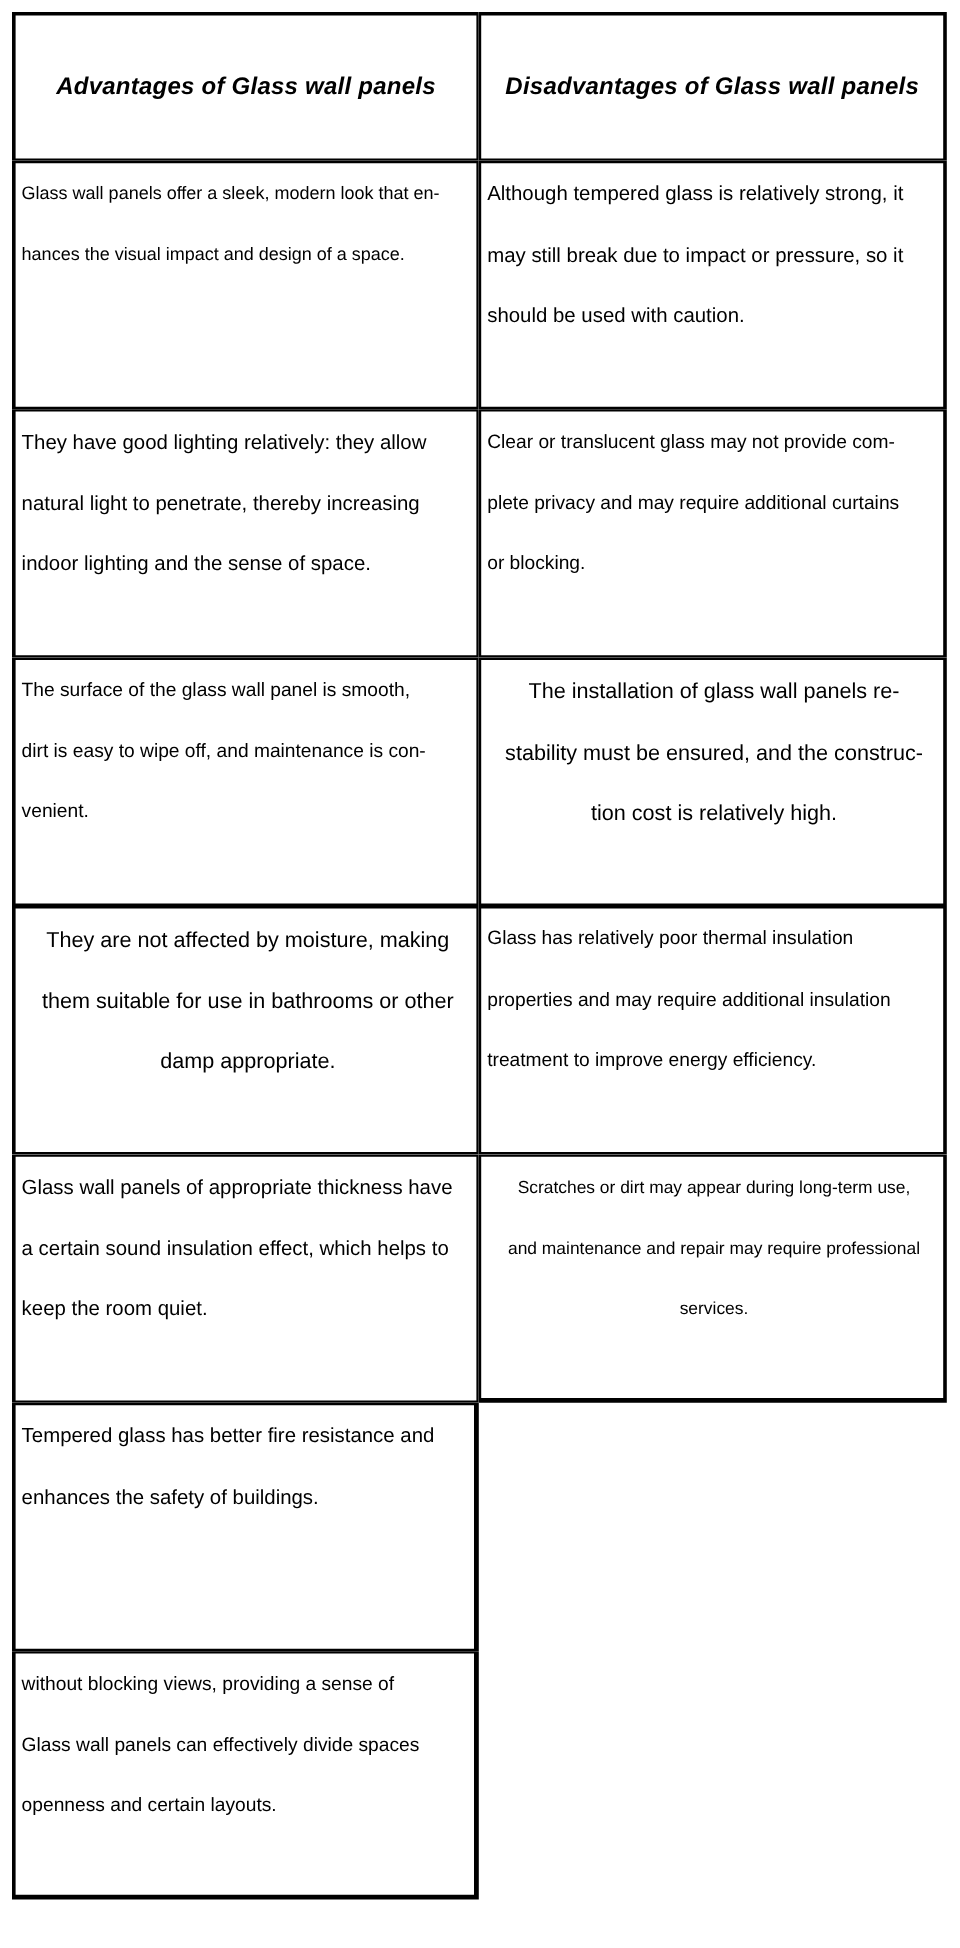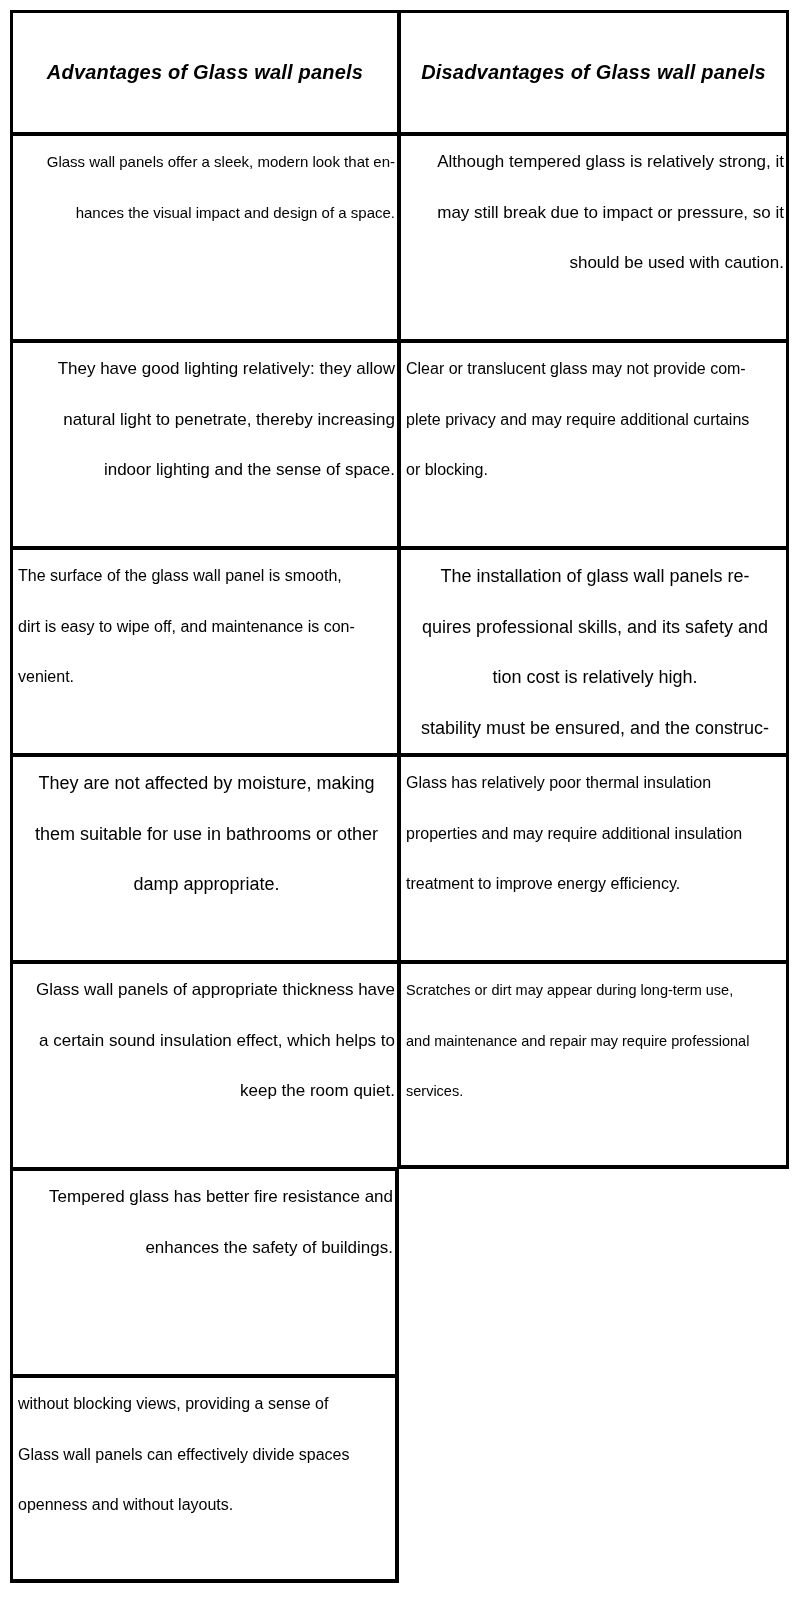--- a/index.html
+++ b/index.html
@@ -46,27 +46,27 @@
   }
   .trow.body .cell {
     height: 207px;
     padding: 1px 2px 0 5px;
     line-height: 50.5px;
     font-size: 16.5px;
   }
   .trow.body .cell .line { white-space: nowrap; }
 
   .fs14 { font-size: 14.5px !important; }
-  .fs15 { font-size: 15px   !important; text-align: right; }
+  .fs15 { font-size: 15px   !important; }
   .fs16 { font-size: 16px   !important; }
-  .fs17 { font-size: 17px   !important; text-align: right; }
+  .fs17 { font-size: 17px   !important; }
   .fs18 { font-size: 18px   !important; text-align: center; }
 
   
-  .trow.r5 .dis { border-bottom-width: 4px; }
+  .trow.r5 .dis { border-bottom-width: 4px; text-align: center; }
   
   .cell.solo { border-right-width: 4px; }
   .trow.r7 .cell { border-bottom-width: 4px; }
 </style>
 </head>
 <body>
 
 <div class="comparison-table">
 
   <div class="trow header">
@@ -100,23 +100,22 @@
   </div>
 
   <div class="trow body r3">
     <div class="cell adv edge-left fs16">
         <div class="line">The surface of the glass wall panel is smooth,</div>
         <div class="line">dirt is easy to wipe off, and maintenance is con-</div>
         <div class="line">venient.</div>
       </div>
     <div class="cell dis edge-right fs18">
         <div class="line">The installation of glass wall panels re-</div>
-        <div class="line">quires professional skills, and its safety and</div>
+        <div class="line">stability must be ensured, and the construc-</div>
         <div class="line">tion cost is relatively high.</div>
-        <div class="line">stability must be ensured, and the construc-</div>
       </div>
   </div>
 
   <div class="trow body r4">
     <div class="cell adv edge-left fs18">
         <div class="line">They are not affected by moisture, making</div>
         <div class="line">them suitable for use in bathrooms or other</div>
         <div class="line">damp appropriate.</div>
       </div>
     <div class="cell dis edge-right fs16">
@@ -143,17 +142,17 @@
     <div class="cell adv edge-left solo fs17">
         <div class="line">Tempered glass has better fire resistance and</div>
         <div class="line">enhances the safety of buildings.</div>
       </div>
   </div>
 
   <div class="trow body r7">
     <div class="cell adv edge-left solo fs16">
         <div class="line">without blocking views, providing a sense of</div>
         <div class="line">Glass wall panels can effectively divide spaces</div>
-        <div class="line">openness and without layouts.</div>
+        <div class="line">openness and certain layouts.</div>
       </div>
   </div>
 
 </div>
 
 </body></html>

